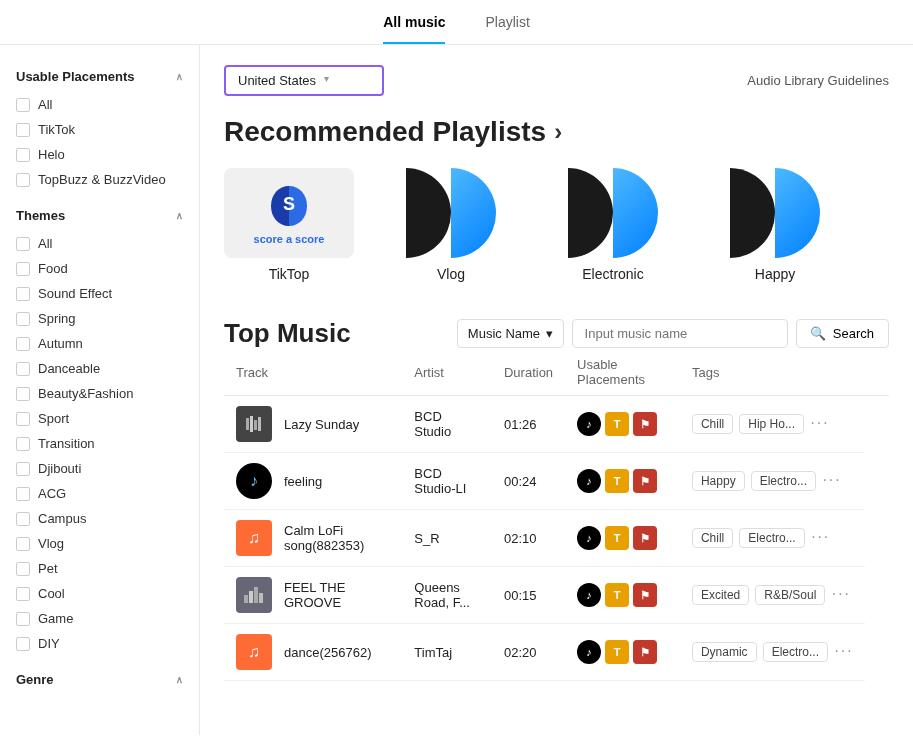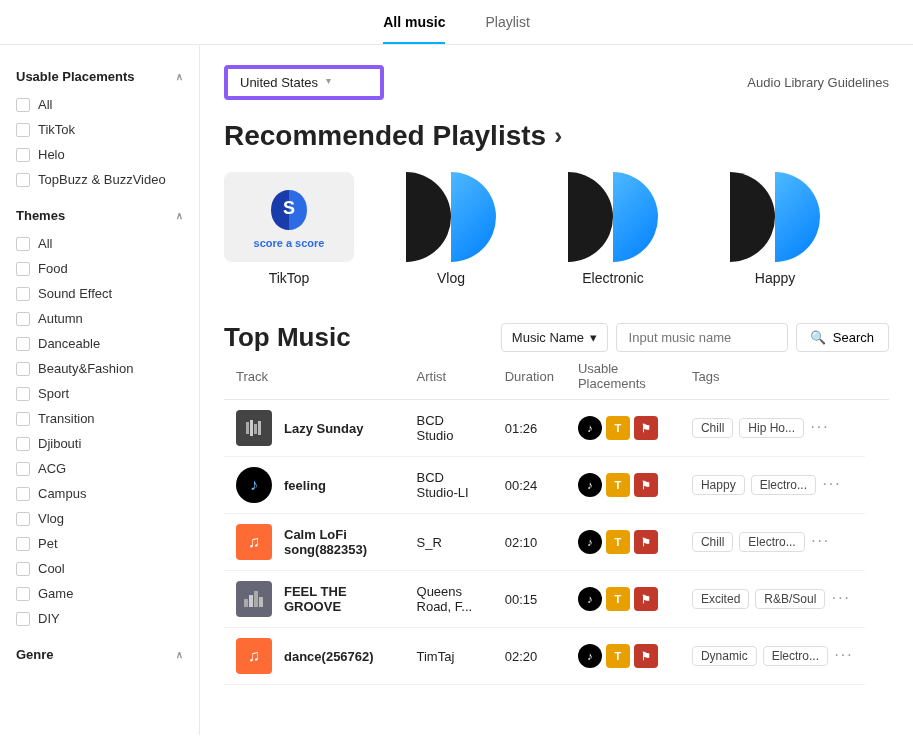--- a/index.html
+++ b/index.html
@@ -18,50 +18,50 @@
     .sidebar-section-header { display: flex; justify-content: space-between; align-items: center; padding: 8px 16px; font-weight: 600; font-size: 13px; cursor: pointer; }
     .sidebar-section-header .chevron { font-size: 10px; color: #999; }
     .sidebar-item { display: flex; align-items: center; gap: 8px; padding: 5px 16px; font-size: 13px; color: #333; cursor: pointer; }
     .checkbox { width: 14px; height: 14px; border: 1px solid #ccc; border-radius: 2px; flex-shrink: 0; background: #fff; }
 
     
     .main { flex: 1; padding: 20px 24px; overflow-y: auto; }
 
     
     .toolbar { display: flex; justify-content: space-between; align-items: center; margin-bottom: 20px; }
-    .country-select { border: 4px solid #8b5cf6; border-radius: 4px; padding: 6px 12px; font-size: 13px; display: flex; align-items: flex-start; gap: 8px; cursor: pointer; min-width: 160px; }
+    .country-select { border: 2px solid #8b5cf6; border-radius: 4px; padding: 6px 12px; font-size: 13px; display: flex; align-items: flex-start; gap: 8px; cursor: pointer; min-width: 160px; }
     .country-select .chevron-down { color: #999; font-size: 10px; }
     .audio-link { font-size: 13px; color: #555; cursor: pointer; }
 
     
     .section-title { font-size: 28px; font-weight: 700; margin-bottom: 20px; display: flex; align-items: center; gap: 8px; }
     .section-title .arrow { font-size: 24px; color: #333; cursor: pointer; }
 
     .playlists { display: flex; gap: 32px; margin-bottom: 36px; overflow-x: auto; }
     .playlist-item { display: flex; flex-direction: column; align-items: center; cursor: pointer; }
     .playlist-thumb { width: 130px; height: 90px; position: relative; display: flex; align-items: center; justify-content: center; overflow: hidden; }
     .playlist-label { margin-top: 8px; font-size: 14px; font-weight: 500; }
 
     
     .top-music-header { display: flex; justify-content: space-between; align-items: center; }
     .top-music-title { font-size: 26px; font-weight: 700; }
     .search-bar { display: flex; align-items: flex-start; gap: 8px; }
     .search-select { border: 1px solid #ddd; border-radius: 4px; padding: 6px 10px; font-size: 13px; display: flex; align-items: center; gap: 6px; cursor: pointer; background: #fff; }
-    .search-input { border: 1px solid #ddd; border-radius: 4px; padding: 6px 12px; font-size: 13px; width: 172px; outline: none; }
+    .search-input { border: 1px solid #ddd; border-radius: 4px; padding: 6px 12px; font-size: 13px; width: 216px; outline: none; }
     .search-btn { background: #fff; border: 1px solid #ddd; border-radius: 4px; padding: 6px 14px; font-size: 13px; cursor: pointer; display: flex; align-items: center; gap: 6px; }
 
     
     .music-table { width: 100%; border-collapse: collapse; }
     .music-table th { text-align: left; font-size: 13px; color: #666; font-weight: 500; padding: 8px 12px; border-bottom: 1px solid #e8e8e8; }
     .music-table td { padding: 10px 12px; border-bottom: 1px solid #f0f0f0; vertical-align: middle; }
     .track-cell { display: flex; align-items: center; gap: 12px; }
     .track-thumb { width: 36px; height: 36px; border-radius: 4px; overflow: hidden; flex-shrink: 0; display: flex; align-items: center; justify-content: center; background: #333; }
     .track-thumb.orange { background: #ff6b35; }
     .track-thumb.dark { background: #444; }
-    .track-name { font-size: 13px; font-weight: 700; }
+    .track-name { font-size: 13px; font-weight: 400; }
     .placement-icons { display: flex; gap: 4px; align-items: center; }
     .platform-icon { width: 24px; height: 24px; border-radius: 50%; display: flex; align-items: center; justify-content: center; font-size: 11px; font-weight: 700; }
     .platform-tiktok { background: #000; color: #fff; }
     .platform-topbuzz { background: #e8a000; color: #fff; }
     .platform-buzzv { background: #c0392b; color: #fff; }
     .tags { display: flex; gap: 6px; align-items: flex-start; }
     .tag { border: 1px solid #ddd; border-radius: 4px; padding: 2px 8px; font-size: 12px; color: #444; white-space: nowrap; }
     .more-btn { background: none; border: none; cursor: pointer; color: #999; font-size: 16px; letter-spacing: 1px; }
 
     
@@ -112,20 +112,24 @@
         <div class="checkbox"></div>
         <span>All</span>
       </div>
     <div class="sidebar-item">
         <div class="checkbox"></div>
         <span>Food</span>
       </div>
     <div class="sidebar-item">
         <div class="checkbox"></div>
         <span>Sound Effect</span>
+      </div>
+    <div class="sidebar-item">
+        <div class="checkbox"></div>
+        <span>Spring</span>
       </div>
     <div class="sidebar-item">
         <div class="checkbox"></div>
         <span>Autumn</span>
       </div>
     <div class="sidebar-item">
         <div class="checkbox"></div>
         <span>Danceable</span>
       </div>
     <div class="sidebar-item">

